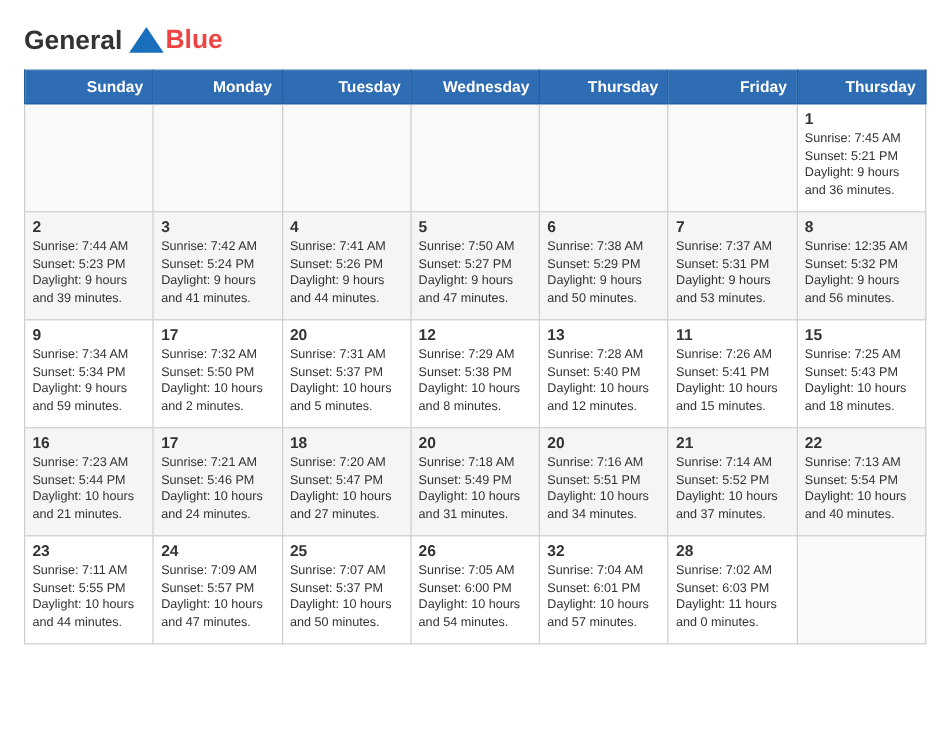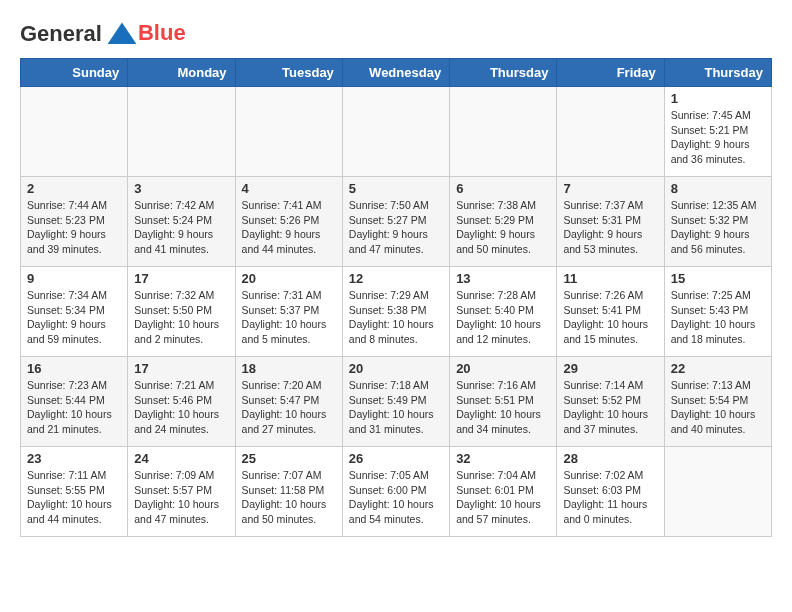--- a/index.html
+++ b/index.html
@@ -236,21 +236,21 @@
 Sunset: 5:49 PM
 Daylight: 10 hours and 31 minutes.</div>
         </td>
         <td>
           <span class="day-num">20</span>
           <div class="day-info">Sunrise: 7:16 AM
 Sunset: 5:51 PM
 Daylight: 10 hours and 34 minutes.</div>
         </td>
         <td>
-          <span class="day-num">29</span>
+          <span class="day-num">21</span>
           <div class="day-info">Sunrise: 7:14 AM
 Sunset: 5:52 PM
 Daylight: 10 hours and 37 minutes.</div>
         </td>
         <td>
           <span class="day-num">22</span>
           <div class="day-info">Sunrise: 7:13 AM
 Sunset: 5:54 PM
 Daylight: 10 hours and 40 minutes.</div>
         </td>
@@ -264,21 +264,21 @@
         </td>
         <td>
           <span class="day-num">24</span>
           <div class="day-info">Sunrise: 7:09 AM
 Sunset: 5:57 PM
 Daylight: 10 hours and 47 minutes.</div>
         </td>
         <td>
           <span class="day-num">25</span>
           <div class="day-info">Sunrise: 7:07 AM
-Sunset: 11:58 PM
+Sunset: 5:37 PM
 Daylight: 10 hours and 50 minutes.</div>
         </td>
         <td>
           <span class="day-num">26</span>
           <div class="day-info">Sunrise: 7:05 AM
 Sunset: 6:00 PM
 Daylight: 10 hours and 54 minutes.</div>
         </td>
         <td>
           <span class="day-num">32</span>

